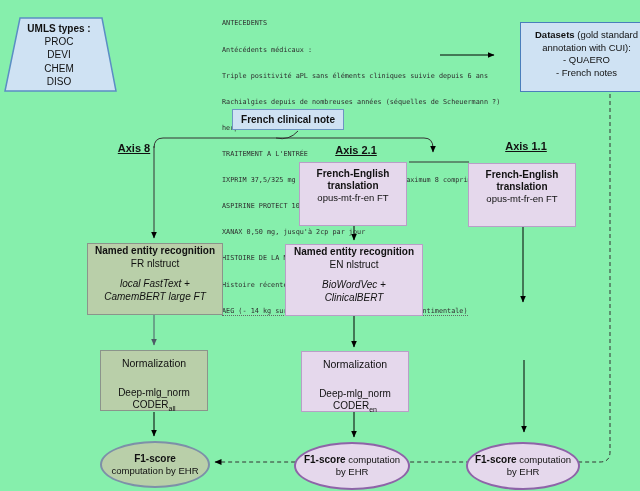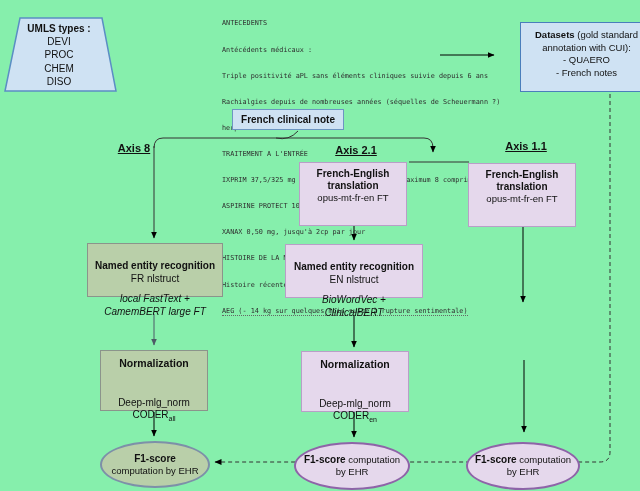--- a/index.html
+++ b/index.html
@@ -16,25 +16,25 @@
   .blue{background:#cfe2f3;border-color:#6d96c2;}
   .green{background:#b9cfa9;border-color:#8b948b;}
   .purple{background:#e5d8ec;border-color:#b89fc7;}
   .note-box{left:232px;top:109px;width:112px;height:21px;font-weight:bold;font-size:10px;
             line-height:19px;border-width:1px;}
   .datasets{left:502px;top:22px;width:133px;height:70px;border-color:#4a7ebb;border-width:1.5px;
             font-size:9.5px;line-height:12.5px;padding-top:6px;margin-left:18px;}
   .axis-label{font-weight:bold;font-size:11px;text-decoration:underline;text-align:center;width:56px;}
   .trans{width:108px;height:64px;padding-top:5px;font-size:9.5px;line-height:12px;}
   .trans .b{font-weight:bold;font-size:10px;}
-  .nerbox{width:136px;height:54px;padding-top:16px;font-size:10px;line-height:12.5px;}
+  .nerbox{width:136px;height:72px;padding-top:1px;font-size:10px;line-height:12.5px;}
   .nerbox .title{font-weight:bold;font-size:10px;white-space:nowrap;}
   .nerbox .models{margin-top:8px;font-style:italic;}
   .normbox{width:108px;height:61px;padding-top:6px;font-size:10px;line-height:12px;}
-  .normbox .title{font-weight:bold;font-size:10.5px;margin-bottom:28px;}
+  .normbox .title{font-weight:normal;font-size:10.5px;margin-bottom:18px;}
   .normbox sub{font-size:7px;}
   .medcat{left:470px;top:307px;width:119px;height:53px;padding-top:6px;font-size:10px;}
   .medcat .title{font-weight:bold;font-size:10.5px;margin-bottom:16px;white-space:nowrap;}
   .ellipse{border-radius:50%;display:flex;flex-direction:column;justify-content:center;
            text-align:center;font-size:9.5px;line-height:12px;padding:0 5px;}
   .ellipse b{font-size:10px;}
   .e-green{background:#b9cfa9;border:2px solid #7d90a8;}
   .e-purple{background:#e5d8ec;border:2px solid #8e64a8;}
   .umls-text{left:8px;top:21px;width:102px;height:68px;display:flex;flex-direction:column;
              justify-content:center;text-align:center;font-size:10px;line-height:13.2px;}
@@ -77,22 +77,22 @@
     <path d="M154,412 V436" stroke="#000" fill="none" marker-end="url(#arr)"></path>
 
     <path d="M523,215 V302" stroke="#000" fill="none" marker-end="url(#arr)"></path>
     <path d="M524,360 V432" stroke="#000" fill="none" marker-end="url(#arr)"></path>
 
     <path d="M610,94 V452 Q610,462 600,462 H215" stroke="#333" fill="none" stroke-dasharray="4,3" marker-end="url(#arr)"></path>
   </svg>
 
   <div class="abs umls-text">
     <div class="title">UMLS types :</div>
+    <div>PROC</div>
     <div>DEVI</div>
-    <div>PROC</div>
     <div>CHEM</div>
     <div>DISO</div>
   </div>
 
   <div class="abs clinical">
     <div>ANTECEDENTS</div>
     <div>Antécédents médicaux :</div>
     <div>Triple positivité aPL sans éléments cliniques suivie depuis 6 ans</div>
     <div>Rachialgies depuis de nombreuses années (séquelles de Scheuermann ?)</div>
     <div>herpès labial récidivant</div>

